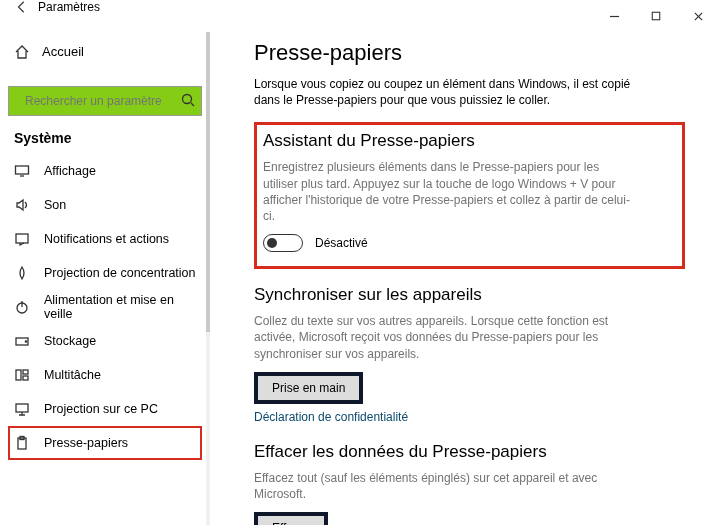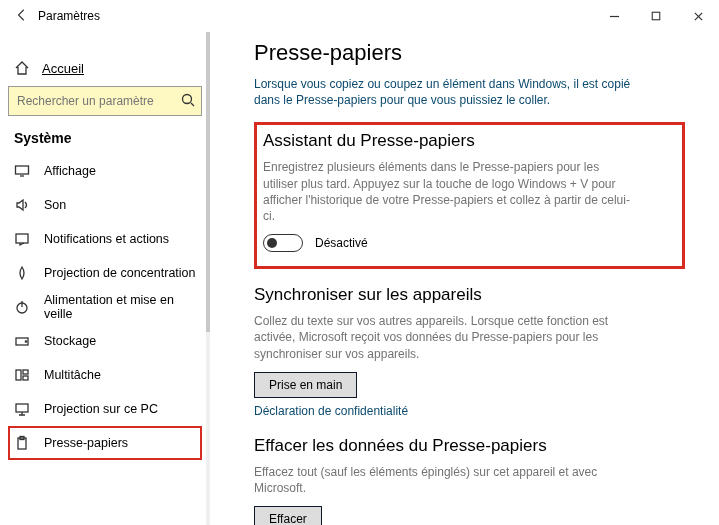--- a/index.html
+++ b/index.html
@@ -8,67 +8,67 @@
     font-size: 13px;
     color: #000;
     background: #fff;
     width: 719px;
     height: 525px;
     overflow: hidden;
   }
   .titlebar {
     height: 32px;
     display: flex;
-    align-items: center;
+    align-items: flex-start;
     padding-left: 8px;
   }
   .back-icon { width: 28px; text-align: center; font-size: 14px; cursor: pointer; }
   .title { font-size: 12px; margin-left: 2px; }
   .win-controls { margin-left: auto; display: flex; }
   .win-btn { width: 42px; height: 32px; display: flex; align-items: center; justify-content: center; font-size: 12px; cursor: pointer; }
   .content { display: flex; height: calc(100% - 32px); }
   .sidebar { width: 210px; padding: 12px 8px 0 8px; position: relative; }
-  .home-row { display: flex; align-items: flex-end; height: 32px; gap: 12px; padding-left: 6px; margin-bottom: 10px; cursor: pointer; text-decoration: underline; }
+  .home-row { display: flex; align-items: flex-start; height: 32px; gap: 12px; padding-left: 6px; margin-bottom: 10px; cursor: pointer; }
   .home-row svg, .nav-item svg { width: 16px; height: 16px; flex-shrink: 0; }
   .search-wrap { position: relative; margin-bottom: 14px; }
   .search-input {
-    width: 100%; height: 30px; border: 1px solid #999; padding: 0 28px 0 8px;
-    font-size: 12px; background: #fef9c3; font-family: inherit;
+    width: 100%; height: 30px; border: 1px solid #999; padding: 0 28px 0 16px;
+    font-size: 12px; background: #84cc16; font-family: inherit;
   }
   .search-icon { position: absolute; right: 6px; top: 6px; width: 16px; height: 16px; }
   .category { font-weight: 600; font-size: 14px; margin: 2px 0 8px 6px; }
   .nav-list { list-style: none; }
   .nav-item {
     display: flex; align-items: center; gap: 14px;
     height: 34px; padding-left: 6px; cursor: pointer; font-size: 12.5px;
   }
   .nav-item.selected { outline: 2px solid #d82b1f; outline-offset: -2px; }
   .scrollbar {
     position: absolute; right: 0; top: 0; bottom: 0; width: 4px; background: #f0f0f0;
   }
   .scrollbar-thumb { position: absolute; left: 0; right: 0; top: 0; height: 300px; background: #c9c9c9; }
   .main { flex: 1; padding: 8px 34px 0 44px; overflow: hidden; }
   .page-title { font-size: 22px; font-weight: 400; margin-bottom: 10px; }
-  .intro { font-size: 12px; color: #0c4a6e; max-width: 400px; line-height: 1.35; margin-bottom: 14px; }
+  .intro { font-size: 12px; color: #000000; max-width: 400px; line-height: 1.35; margin-bottom: 14px; }
   .highlight-box { border: 3px solid #d82b1f; padding: 6px 14px 14px 6px; margin-bottom: 16px; }
   .section-title { font-size: 17px; font-weight: 400; margin-bottom: 8px; }
   .section-desc { font-size: 12px; color: #737373; max-width: 370px; line-height: 1.35; margin-bottom: 10px; }
   .toggle-row { display: flex; align-items: center; gap: 12px; }
   .toggle {
     width: 40px; height: 18px; border: 1px solid #333; border-radius: 9px;
     position: relative; background: #fff; cursor: pointer;
   }
   .toggle-knob {
     width: 10px; height: 10px; border-radius: 50%; background: #333;
     position: absolute; left: 3px; top: 3px;
   }
   .toggle-label { font-size: 12px; }
   .section { margin-bottom: 18px; }
   .btn {
-    display: inline-block; background: #ddd; border: 1px solid #0f172a;
+    display: inline-block; background: #ddd; border: 4px solid #0f172a;
     padding: 5px 14px; font-size: 12px; cursor: pointer; font-family: inherit;
   }
   .link { color: #0c4a6e; font-size: 12px; cursor: pointer; display: inline-block; margin-top: 6px; }
   .ico { stroke: #333; stroke-width: 1.3; fill: none; }
 </style>
 </head>
 <body>
 
 <div class="titlebar">
   <div class="back-icon">

